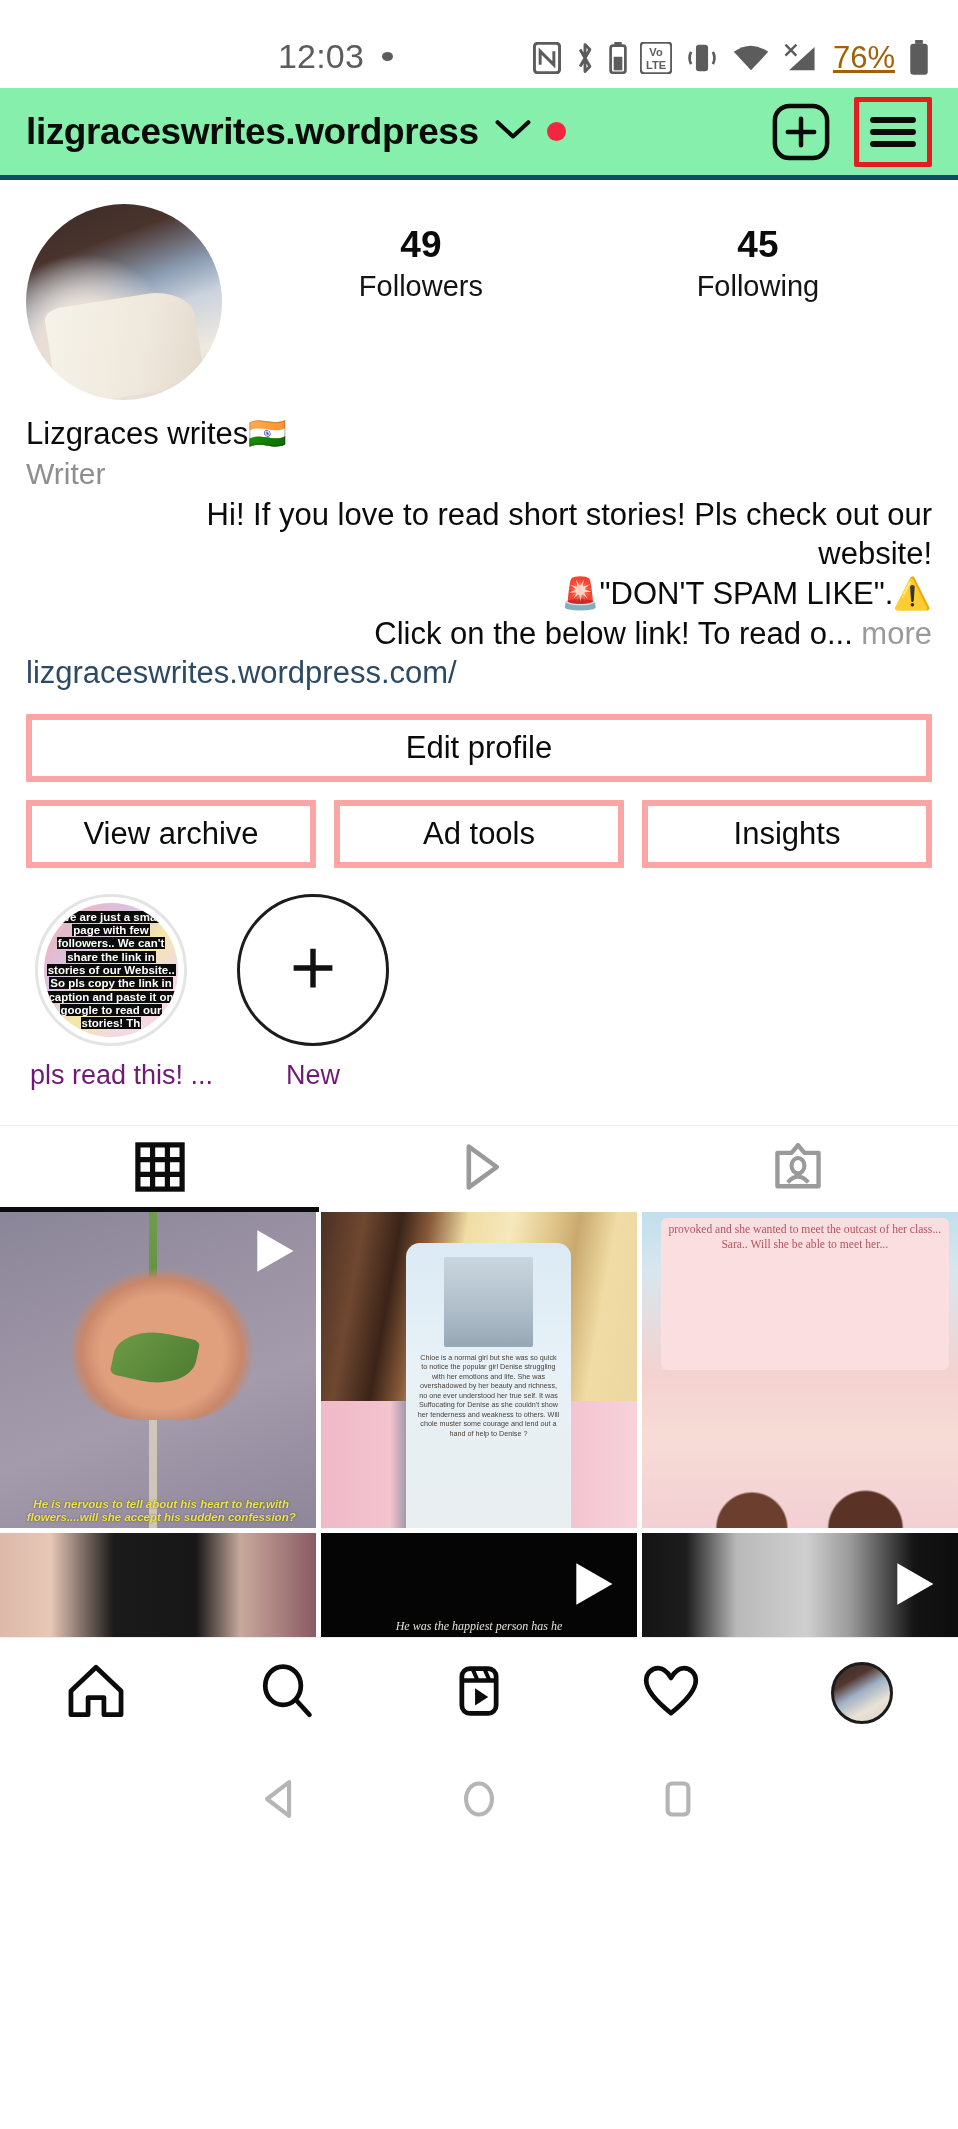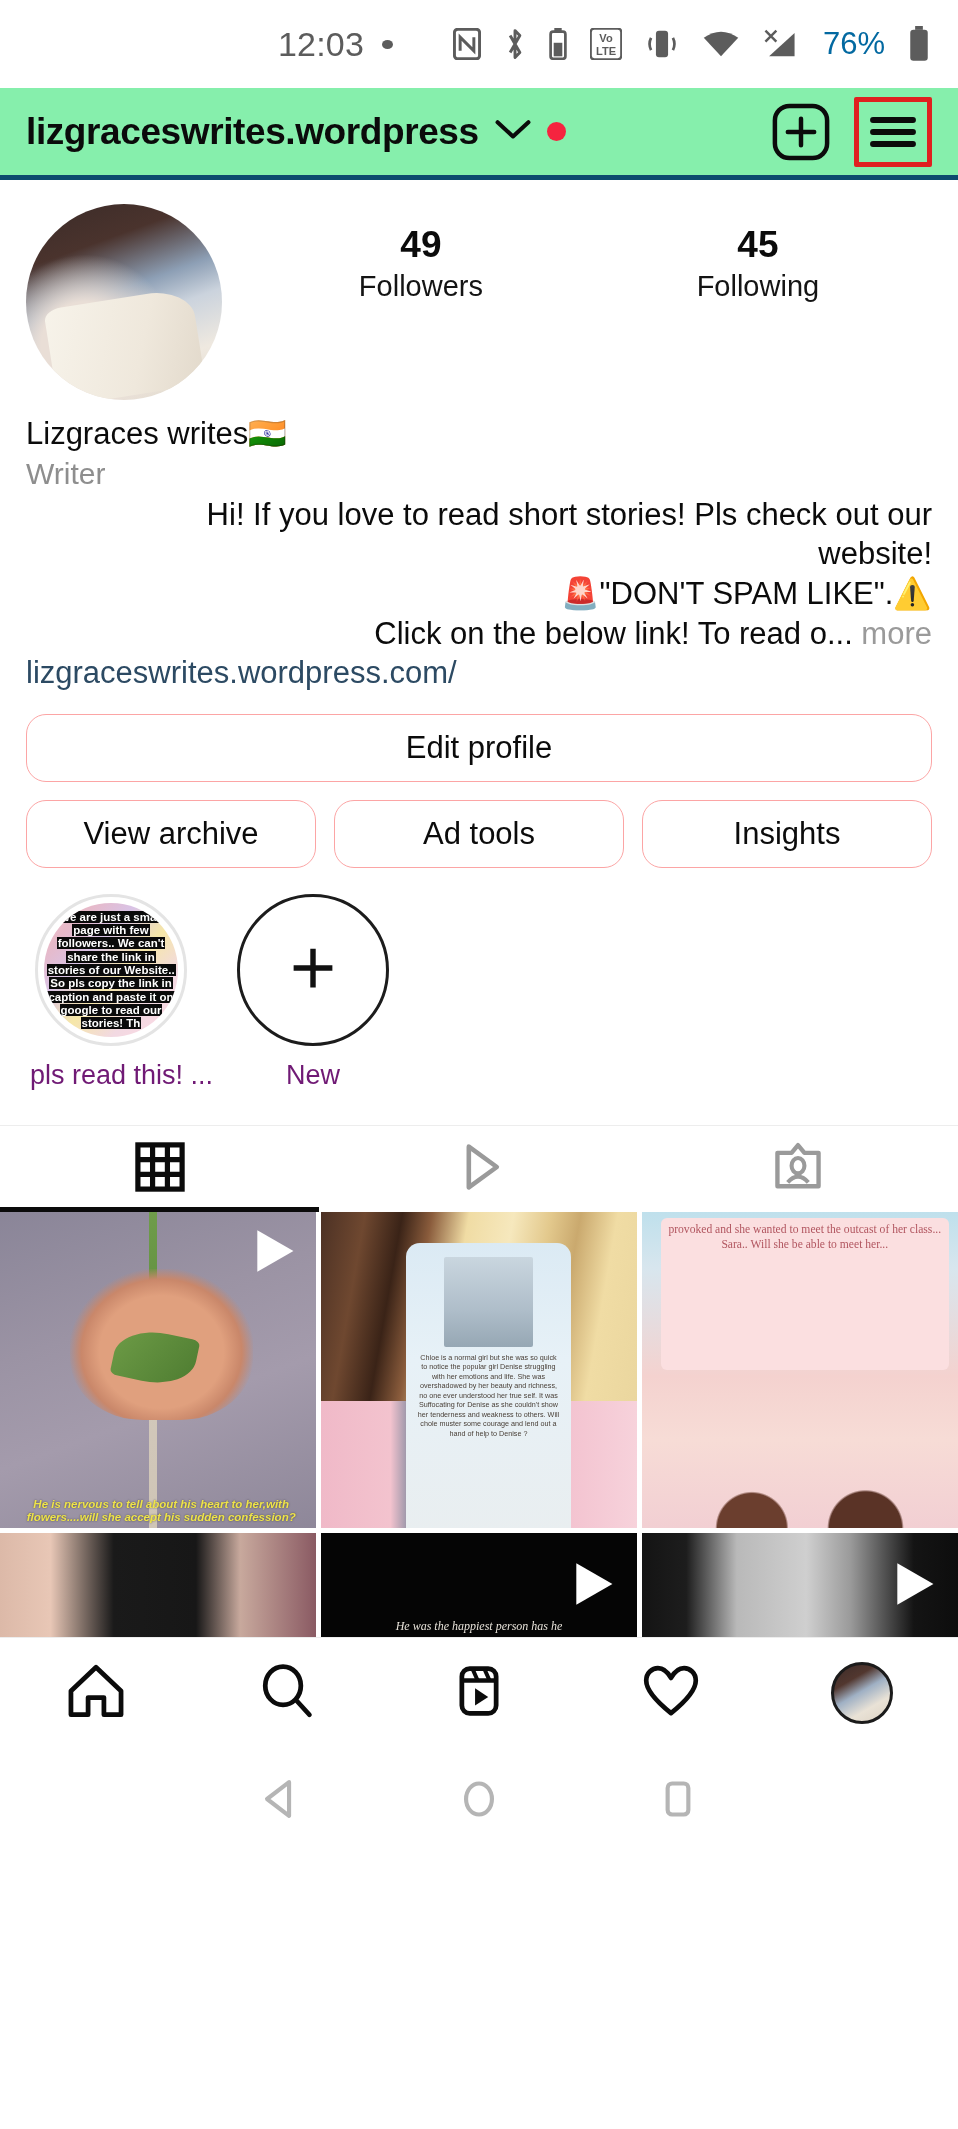--- a/index.html
+++ b/index.html
@@ -6,29 +6,29 @@
   html, body {
     width: 958px; height: 2129px;
     background: #ffffff;
     font-family: "Liberation Sans", sans-serif;
     overflow: hidden;
   }
   .phone { width: 958px; height: 2129px; display: flex; flex-direction: column; background: #fff; }
 
   
   .statusbar {
-    height: 88px; display: flex; align-items: center;
-    padding: 0 28px; background: #fff;
+    height: 88px; display: flex; align-items: flex-end;
+    padding: 12px 28px; background: #fff;
   }
   .sb-left { display:flex; align-items:center; gap: 18px; flex: 0 0 auto; margin-left: 250px; }
   .sb-time { font-size: 34px; color: #5c5c5c; letter-spacing: .2px; }
   .sb-dot { width: 11px; height: 9px; background:#5c5c5c; border-radius: 50%; }
-  .sb-right { margin-left:auto; display:flex; align-items:center; gap: 23px; }
+  .sb-right { margin-left:auto; display:flex; align-items:center; gap: 13px; }
   .sb-right svg { display:block; }
-  .sb-batt-txt { font-size: 31px; color:#0369a1; margin-left: 3px; }
+  .sb-batt-txt { font-size: 31px; color:#a16207; margin-left: 3px; text-decoration: underline; }
 
   
   .appbar {
     height: 92px; display:flex; align-items:center; padding: 0 26px;
     border-bottom: 5px solid #0c4a6e; background:#86efac;
   }
   .username { font-size: 37px; font-weight: 700; color:#0b0b0b; letter-spacing:-.4px; }
   .chev { margin-left: 16px; }
   .reddot { width: 19px; height: 19px; border-radius:50%; background:#f5243f; margin-left: 16px; }
   .appbar-actions { margin-left:auto; display:flex; align-items:center; gap: 22px; }
@@ -58,21 +58,21 @@
   .bio { padding: 14px 26px 0 26px; }
   .bio-name { font-size: 31px; color:#0b0b0b; line-height: 1.3; }
   .bio-cat { font-size: 30px; color:#8e8e8e; line-height: 1.35; }
   .bio-line { font-size: 31px; color:#0b0b0b; line-height: 1.28; text-align: right; }
   .bio-more { color:#9a9a9a; }
   .bio-link { font-size: 31px; color:#2c4a63; line-height: 1.3; }
 
   
   .actions { padding: 20px 26px 0 26px; }
   .btn {
-    border: 1px solid #fca5a5; border-radius: 20px; background:#fff;
+    border: 6px solid #fca5a5; border-radius: 1px; background:#fff;
     height: 68px; display:flex; align-items:center; justify-content:center;
     font-size: 31px; color:#0b0b0b; cursor:pointer; font-family:inherit;
   }
   .btn-row { display:flex; gap: 18px; margin-top: 18px; }
   .btn-row .btn { flex:1; }
 
   
   .highlights { display:flex; gap: 40px; padding: 26px 30px 0 30px; align-items:flex-start; }
   .hl { width: 162px; text-align:center; }
   .hl-ring {

